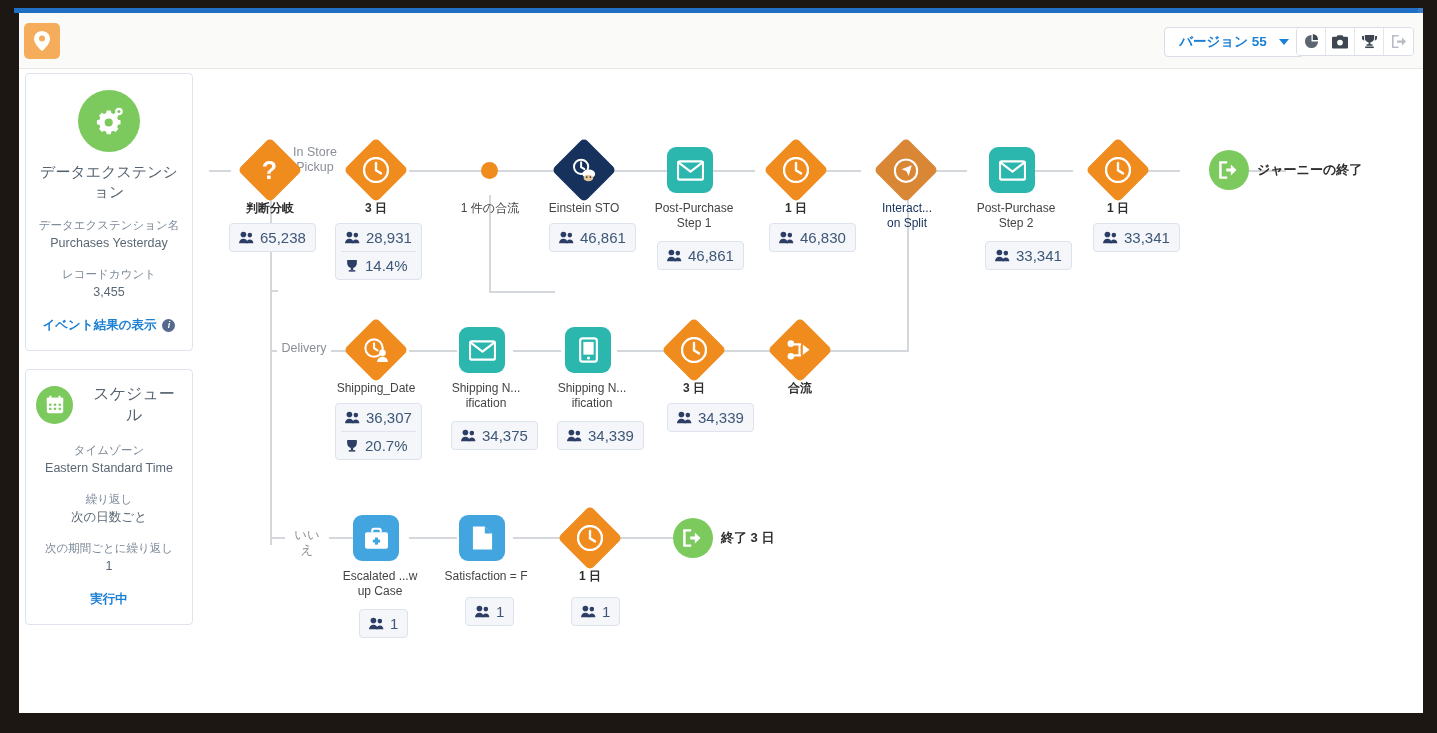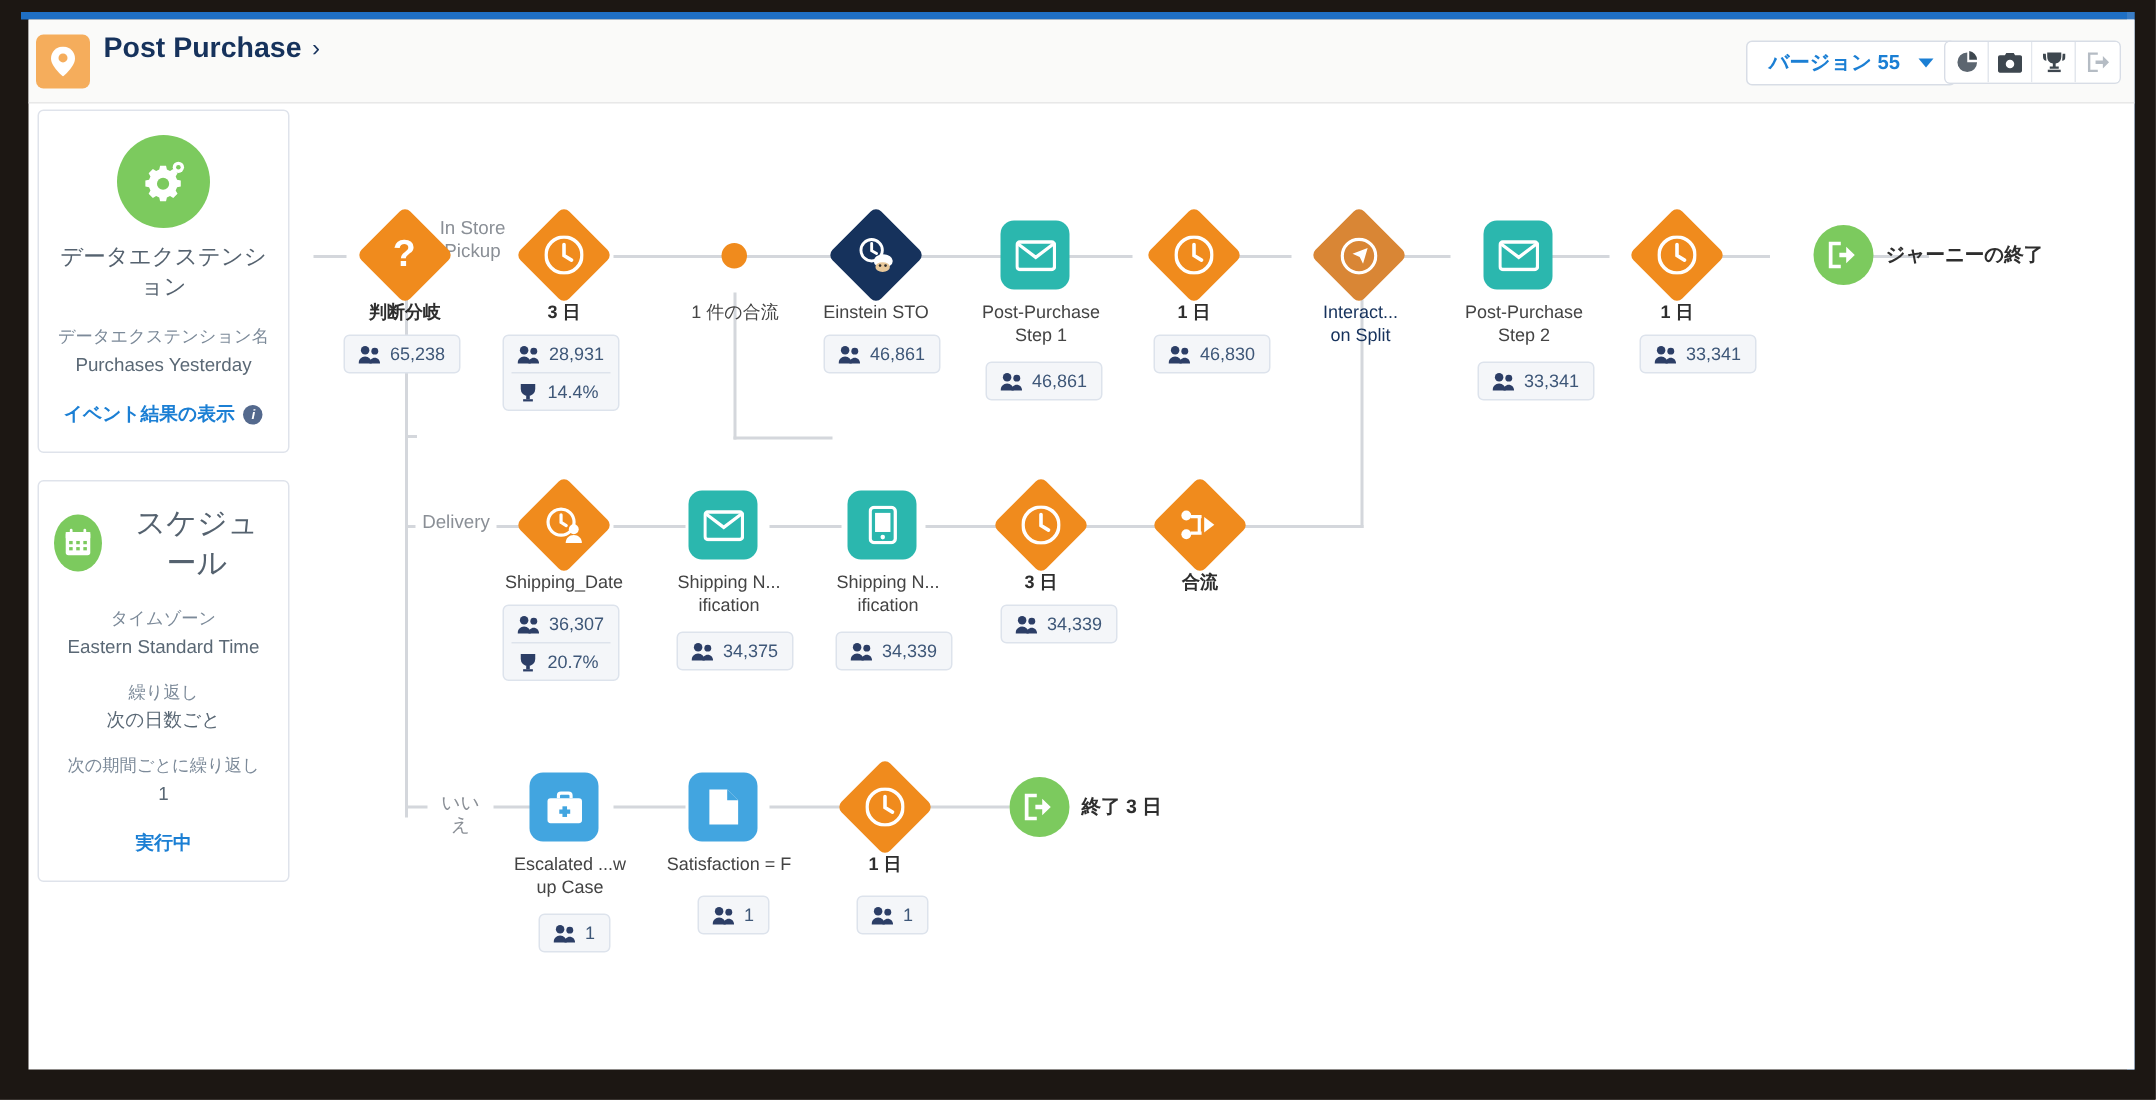--- a/index.html
+++ b/index.html
@@ -86,21 +86,21 @@
     display: inline-flex; align-items: center; gap: 6px; margin-top: 2px;
   }
   .info-dot {
     width: 13px; height: 13px; border-radius: 50%; background: #54698d;
     color: #fff; font-size: 9px; font-weight: bold;
     display: inline-flex; align-items: center; justify-content: center; font-style: italic;
   }
   #sched-head {
     display: flex; align-items: center; justify-content: center; gap: 13px; margin-bottom: 16px;
   }
-  #sched-head .t { font-size: 20px; color: #55626f; }
+  #sched-head .t { font-size: 16px; color: #55626f; }
 
   
   #canvas { position: absolute; left: 190px; top: 62px; width: 1214px; height: 638px; }
   .line { position: absolute; background: #d4d7dc; }
   .hline { height: 2px; }
   .vline { width: 2px; }
 
   .node { position: absolute; }
   .diamond {
     width: 46px; height: 46px; background: #f08b1d; transform: rotate(45deg);
@@ -131,44 +131,40 @@
   }
   .branch-label {
     position: absolute; font-size: 12.5px; color: #8a8f96; text-align: center;
     line-height: 1.2; white-space: pre-line; background: #fff; padding: 0 3px;
   }
   .stat {
     position: absolute; background: #f4f6f9; border: 1px solid #dde3ec; border-radius: 4px;
     padding: 5px 9px; display: flex; flex-direction: column; gap: 4px;
   }
   .stat .row { display: flex; align-items: center; gap: 6px; }
-  .stat .row .txt { font-size: 12px; color: #3e5778; }
+  .stat .row .txt { font-size: 15px; color: #3e5778; }
   .stat .div { height: 1px; background: #dde3ec; margin: 1px -4px; }
 </style>
 </head>
 <body>
 
 <div id="frame">
   <div id="bluebar"></div>
   <div id="rightblue"></div>
 
   <div id="app">
 
     <div id="header">
       <div id="hdr-pin">
         <svg width="16" height="20" viewBox="0 0 16 20">
             <path d="M8 0C3.6 0 0 3.6 0 8c0 5.5 8 12 8 12s8-6.5 8-12c0-4.4-3.6-8-8-8z" fill="#fff"></path>
             <circle cx="8" cy="7.6" r="3" fill="#f5ad5c"></circle>
           </svg>
       </div>
       <div id="hdr-text">
-        <div id="journey-title">
-          <span>Post Purchase</span>
-          <span class="chev">›</span>
-        </div>
       </div>
 
       <div id="version-box">
         <span class="vlabel">バージョン 55</span>
         <span class="varrow"></span>
       </div>
 
       <div id="hdr-icons">
         <div class="hicon">
           <svg width="15" height="15" viewBox="0 0 16 16">
@@ -206,20 +202,24 @@
             <path d="M15 9.5l.6-2.6h4.2l.6 2.6 2.2 1 2.3-1.3 3 3-1.3 2.3 1 2.2 2.6.6v4.2l-2.6.6-1 2.2 1.3 2.3-3 3-2.3-1.3-2.2 1-.6 2.6h-4.2l-.6-2.6-2.2-1-2.3 1.3-3-3 1.3-2.3-1-2.2-2.6-.6v-4.2l2.6-.6 1-2.2-1.3-2.3 3-3 2.3 1.3 2.2-1z" fill="#fff"></path>
             <circle cx="17.7" cy="19.6" r="4.3" fill="#7cca5e"></circle>
             <circle cx="28.5" cy="8" r="4" fill="#fff"></circle>
               <circle cx="28.5" cy="8" r="1.6" fill="#7cca5e"></circle>
           </svg>
         </div>
         <div class="card-title">データエクステンション</div>
         <div class="kv">
           <div class="k">データエクステンション名</div>
           <div class="v">Purchases Yesterday</div>
+        </div>
+        <div class="kv">
+          <div class="k">レコードカウント</div>
+          <div class="v">3,455</div>
         </div>
         <div class="card-link">
           <span>イベント結果の表示</span>
           <span class="info-dot">i</span>
         </div>
       </div>
 
       <div class="card">
         <div id="sched-head">
           <div class="greencircle small">

